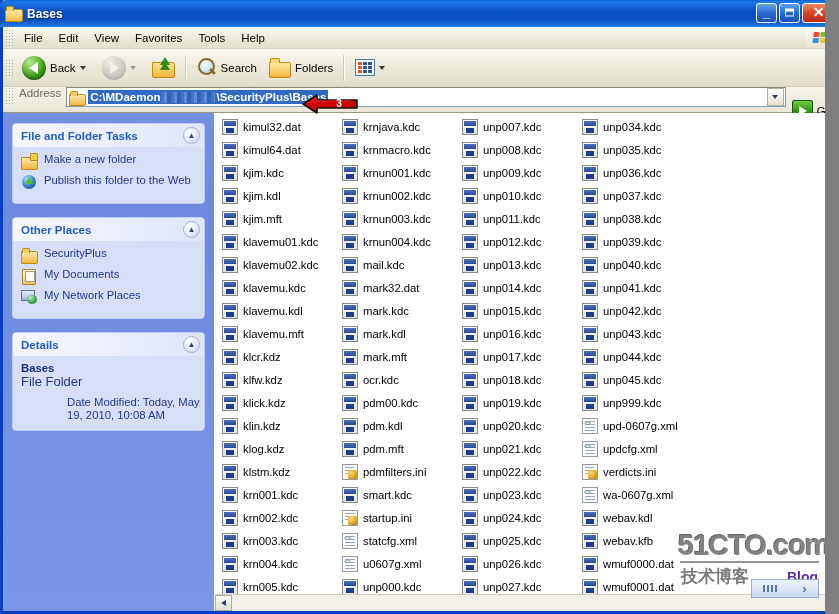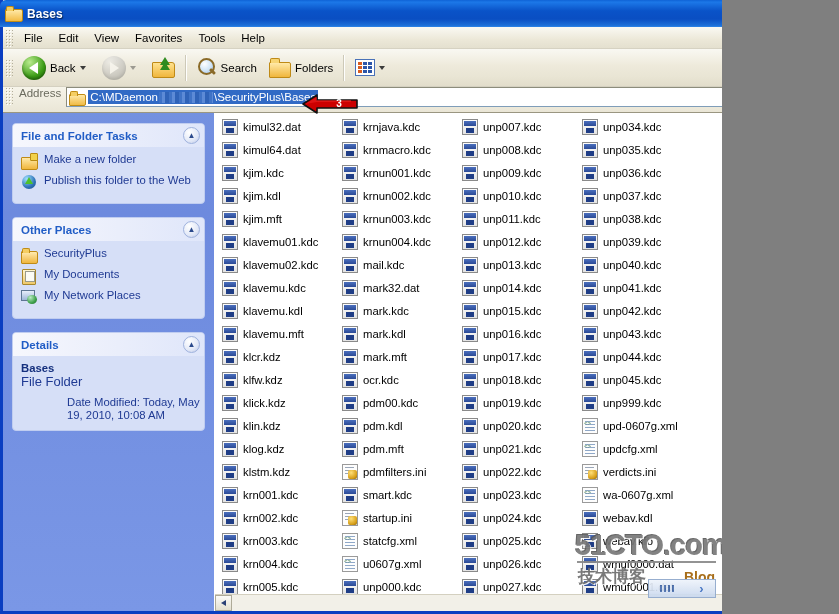--- a/index.html
+++ b/index.html
@@ -7,21 +7,21 @@
     padding: 0;
     background: #7f7f7f;
   }
   body {
     font-family: "Liberation Sans", sans-serif;
     font-size: 11px;
     -webkit-font-smoothing: none;
   }
   #window {
     position: relative;
-    width: 722px;
+    width: 825px;
     height: 614px;
     overflow: hidden;
     background: #ece9d8;
     box-sizing: border-box;
   }
 
   
   .xp-frame {
     position: absolute;
     left: 0; top: 0;
@@ -276,21 +276,21 @@
   .addr-folder::after{
     content:""; position:absolute; left:1px; top:0; width:6px;height:4px;
     background:#f5ce63; border:1px solid #c08c14;border-bottom:none;border-radius:2px 2px 0 0;
   }
   .addr-text {
     background:#316ac5;
     color:#fff;
     font-size:11.5px;
     padding:1px 2px;
     white-space:nowrap;
-    display:flex; align-items:center;
+    display:flex; align-items:center;font-weight:bold;
   }
   .addr-redact {
     display:inline-block;
     width: 54px; height: 11px;
     background: repeating-linear-gradient(90deg,#3f73c6 0 3px,#5c8ad6 3px 6px,#2f63b8 6px 10px);
     margin: 0 1px;
     vertical-align: middle;
   }
   .addr-drop {
     width:17px; height:18px;
@@ -559,21 +559,21 @@
   }
   .wm-rule { height:2px; background:#8a8a8a; margin:1px 2px 2px 2px; }
   .wm-bot {
     display:flex; align-items:center; justify-content:space-between; padding:0 3px;gap:28px;
   }
   .wm-cn {
     font-family:"DejaVu Sans", sans-serif;
     font-size: 17px; font-weight:bold; color:#6e6e6e;
     text-shadow: 1px 1px 0 #fff;
   }
-  .wm-blog { font-size: 14px; font-weight:bold; color:#a16207; text-shadow:1px 1px 0 #fff;text-align:right; }
+  .wm-blog { font-size: 14px; font-weight:bold; color:#4c1d95; text-shadow:1px 1px 0 #fff;text-align:right; }
   .wm-btn {
     position:absolute; right:2px; bottom:0px;
     width:66px;height:17px;
     background:linear-gradient(to bottom,#eef3fb,#c9d8ee);
     border:1px solid #8fa8cc;
     display:flex;align-items:center;justify-content:space-around;
   }
   .wm-btn .bars { width:16px;height:7px;background:repeating-linear-gradient(90deg,#4a6fae 0 2px,transparent 2px 4px); }
   .wm-btn .chevr { color:#3a6cc0; font-size:13px; font-weight:bold; line-height:1; }
 

